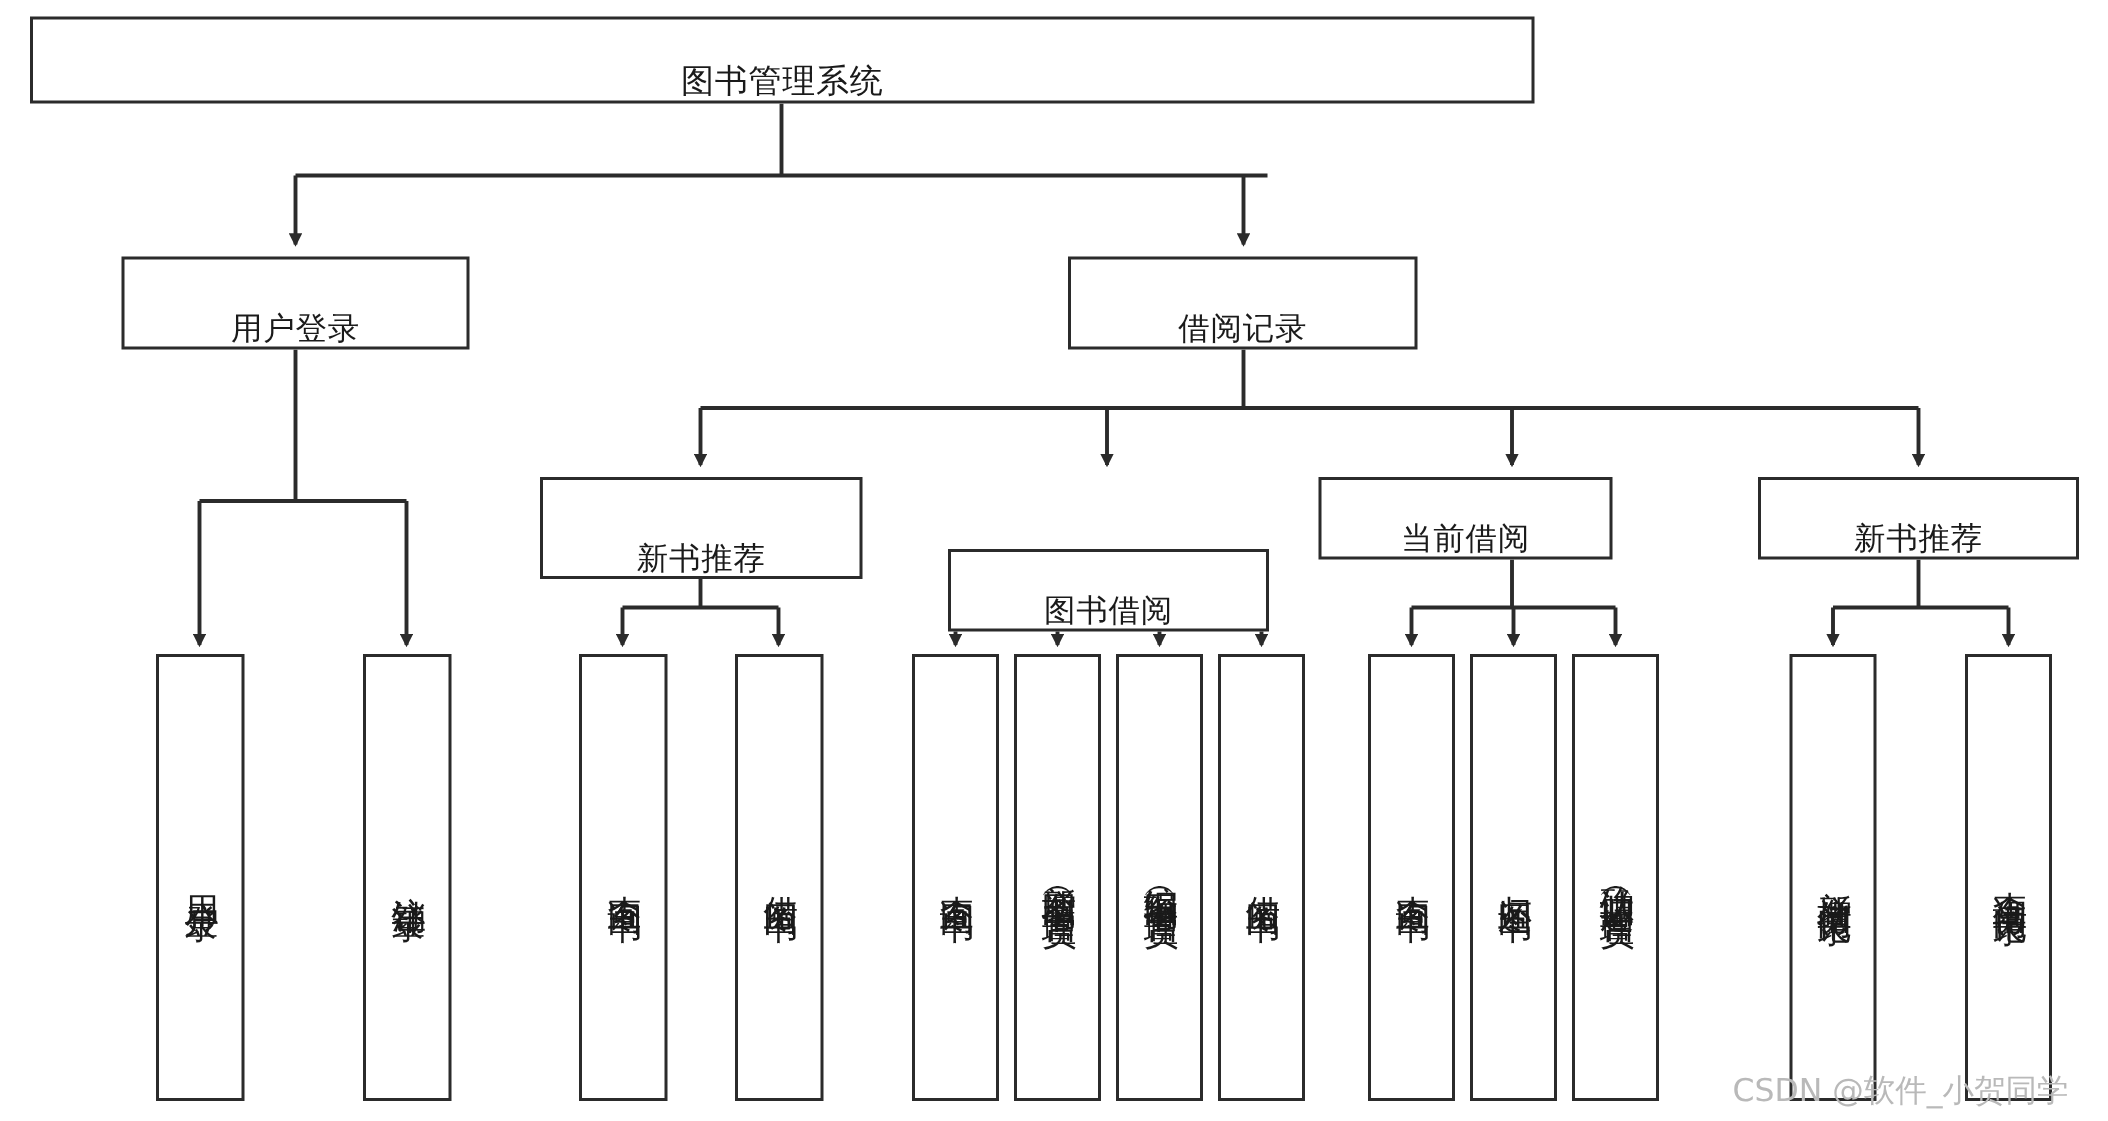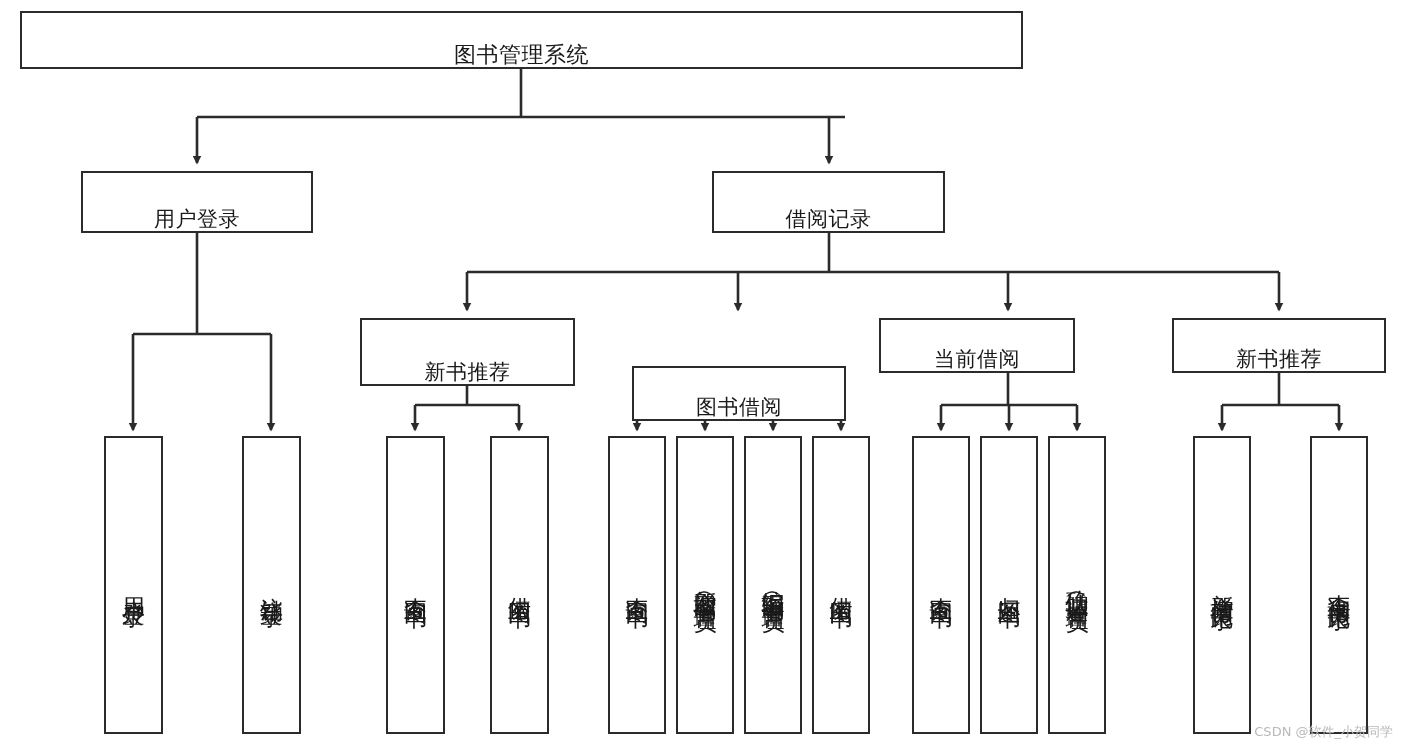--- a/index.html
+++ b/index.html
@@ -59,23 +59,23 @@
   .node.leaf .node-label {
     writing-mode: vertical-rl;
     text-orientation: upright;
     font-size: 23px;
     line-height: 1.0;
     letter-spacing: 3px;
     white-space: nowrap;
   }
   #watermark {
     position: absolute;
-    right: 12px;
+    right: 26px;
     bottom: 6px;
-    font-size: 13px;
+    font-size: 21px;
     color: #b9b9b9;
     white-space: nowrap;
     font-family: "DejaVu Sans", "Liberation Sans", sans-serif;
   }
 </style>
 </head>
 <body>
 
 <div id="diagram-root">
 

